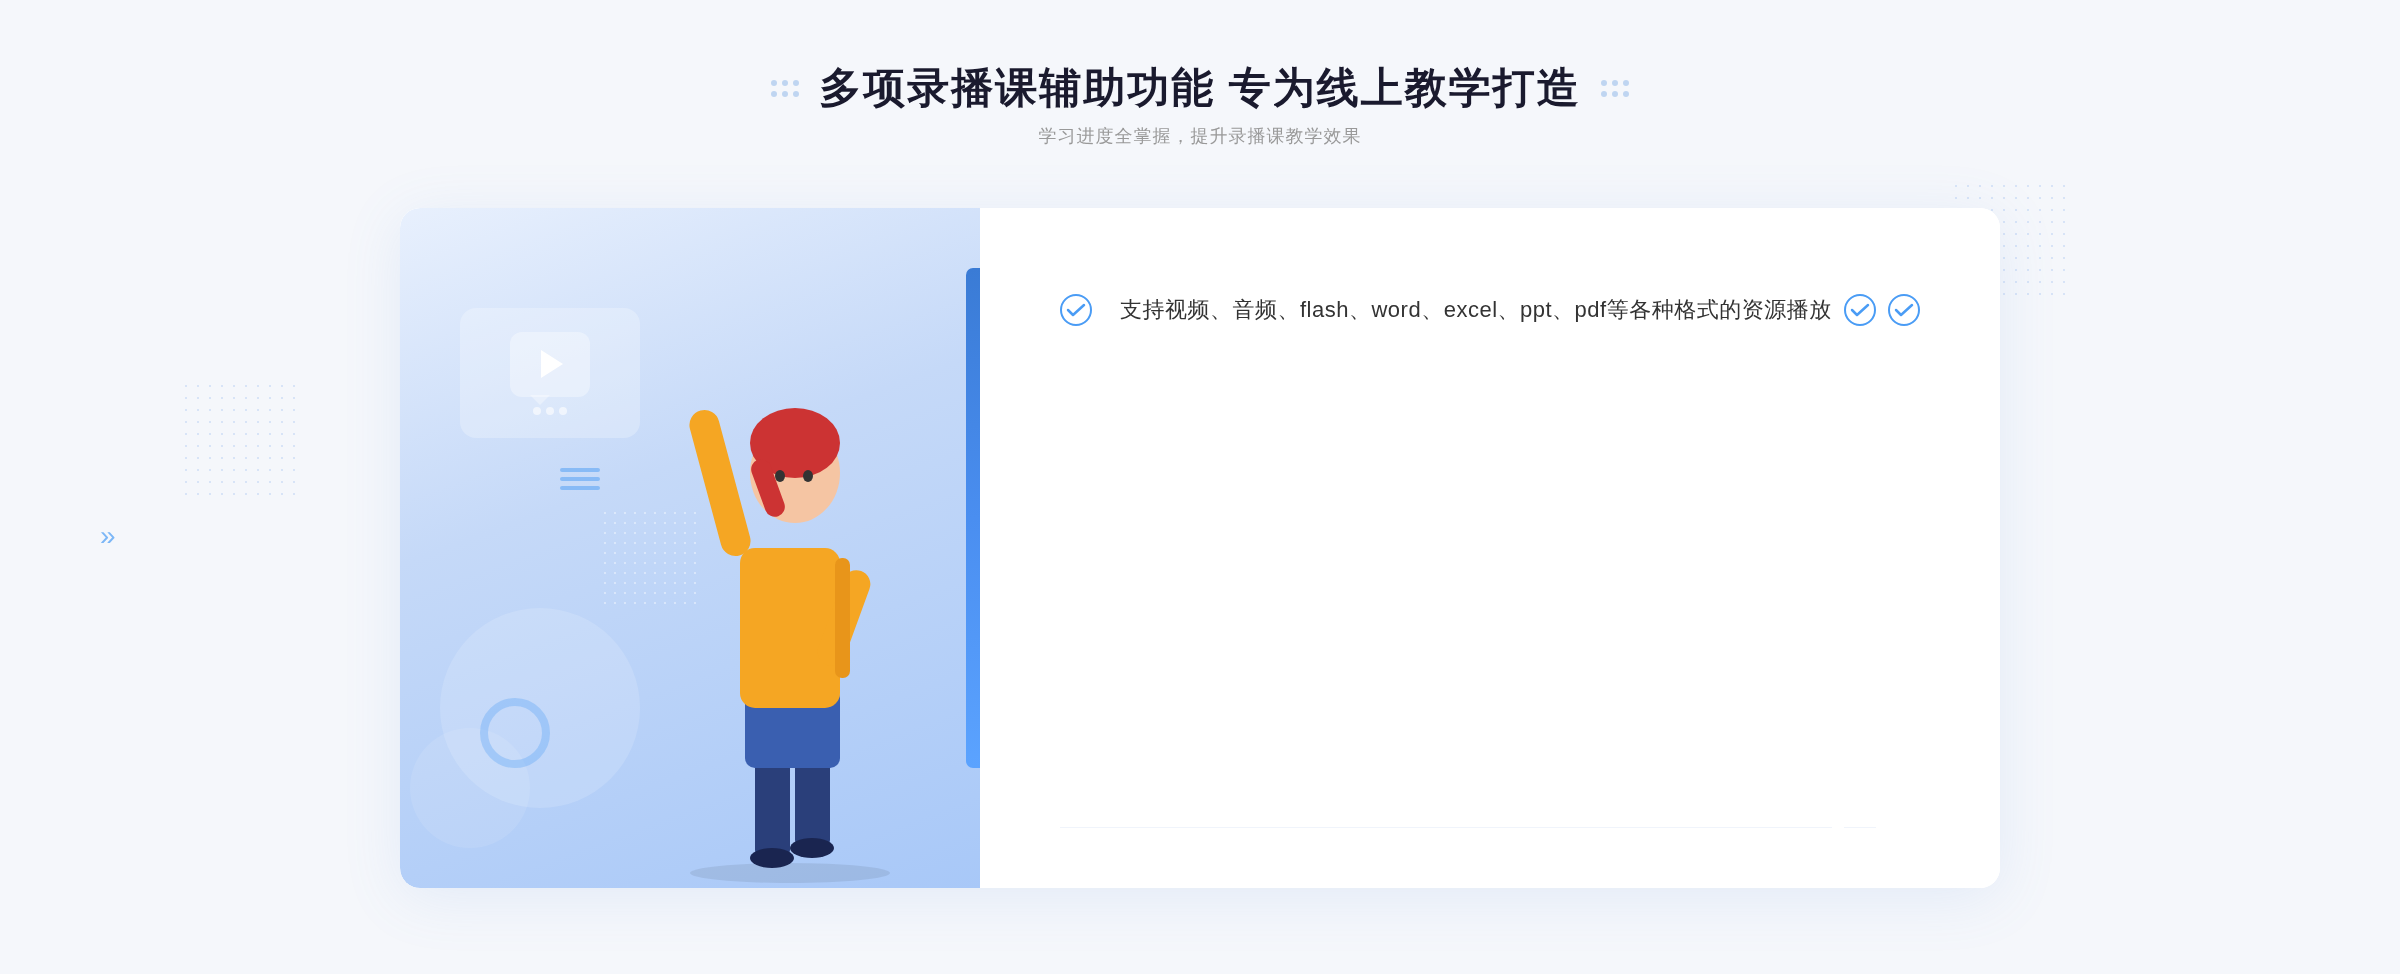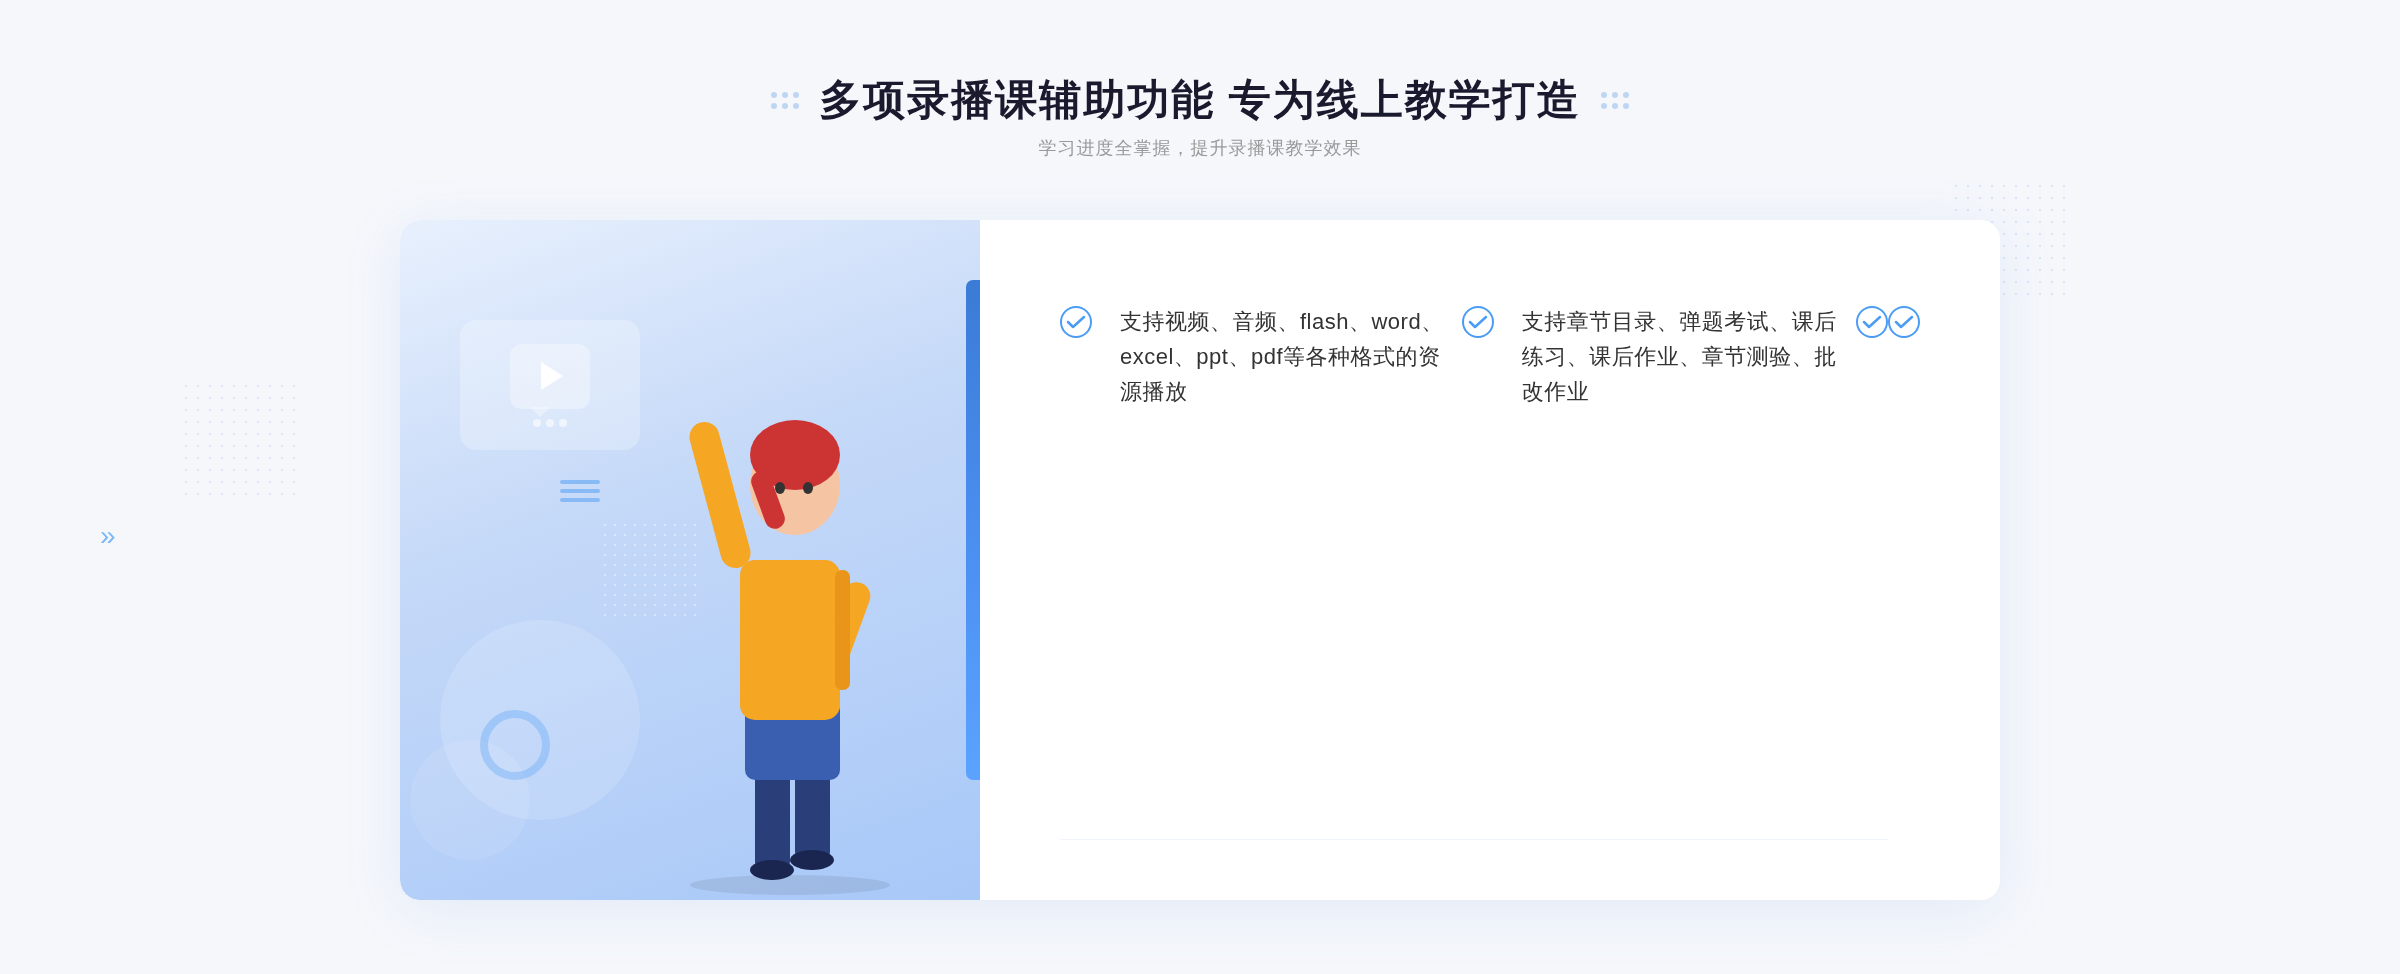--- a/index.html
+++ b/index.html
@@ -52,21 +52,20 @@
       text-align: center;
       margin-bottom: 60px;
       position: relative;
     }
 
     .header-decorators {
       display: flex;
       align-items: center;
       justify-content: flex-start;
       gap: 20px;
-      margin-top: 12px;
     }
 
     .dot-grid {
       display: grid;
       grid-template-columns: repeat(3, 6px);
       grid-template-rows: repeat(2, 6px);
       gap: 5px;
       opacity: 0.5;
     }
     .dot-grid span {
@@ -377,38 +376,31 @@
     <div class="features-panel">
 
       <div class="feature-item">
         <svg class="check-icon" viewBox="0 0 32 32" xmlns="http://www.w3.org/2000/svg">
           <circle cx="16" cy="16" r="15" fill="none" stroke="#4a9cf5" stroke-width="2"></circle>
           <polyline points="8,16 13,21 24,11" fill="none" stroke="#4a9cf5" stroke-width="2.5" stroke-linecap="round" stroke-linejoin="round"></polyline>
         </svg>
         <span class="feature-text">支持视频、音频、flash、word、excel、ppt、pdf等各种格式的资源播放</span>
       </div>
 
+
       <div class="feature-item">
         <svg class="check-icon" viewBox="0 0 32 32" xmlns="http://www.w3.org/2000/svg">
           <circle cx="16" cy="16" r="15" fill="none" stroke="#4a9cf5" stroke-width="2"></circle>
           <polyline points="8,16 13,21 24,11" fill="none" stroke="#4a9cf5" stroke-width="2.5" stroke-linecap="round" stroke-linejoin="round"></polyline>
         </svg>
-        <span class="feature-text">支持章节目录、弹题考试、课后练习、课后作业、章节测验、批改作业</span>
       </div>
 
       <div class="feature-item">
         <svg class="check-icon" viewBox="0 0 32 32" xmlns="http://www.w3.org/2000/svg">
           <circle cx="16" cy="16" r="15" fill="none" stroke="#4a9cf5" stroke-width="2"></circle>
           <polyline points="8,16 13,21 24,11" fill="none" stroke="#4a9cf5" stroke-width="2.5" stroke-linecap="round" stroke-linejoin="round"></polyline>
         </svg>
       </div>
 
-      <div class="feature-item">
-        <svg class="check-icon" viewBox="0 0 32 32" xmlns="http://www.w3.org/2000/svg">
-          <circle cx="16" cy="16" r="15" fill="none" stroke="#4a9cf5" stroke-width="2"></circle>
-          <polyline points="8,16 13,21 24,11" fill="none" stroke="#4a9cf5" stroke-width="2.5" stroke-linecap="round" stroke-linejoin="round"></polyline>
-        </svg>
-      </div>
-
     </div>
   </div>
 
 </div>
 
 </body></html>

